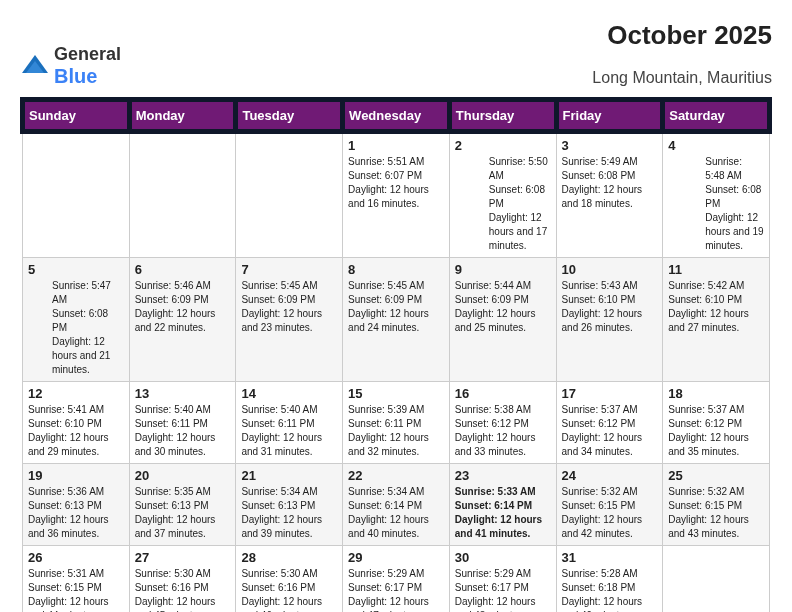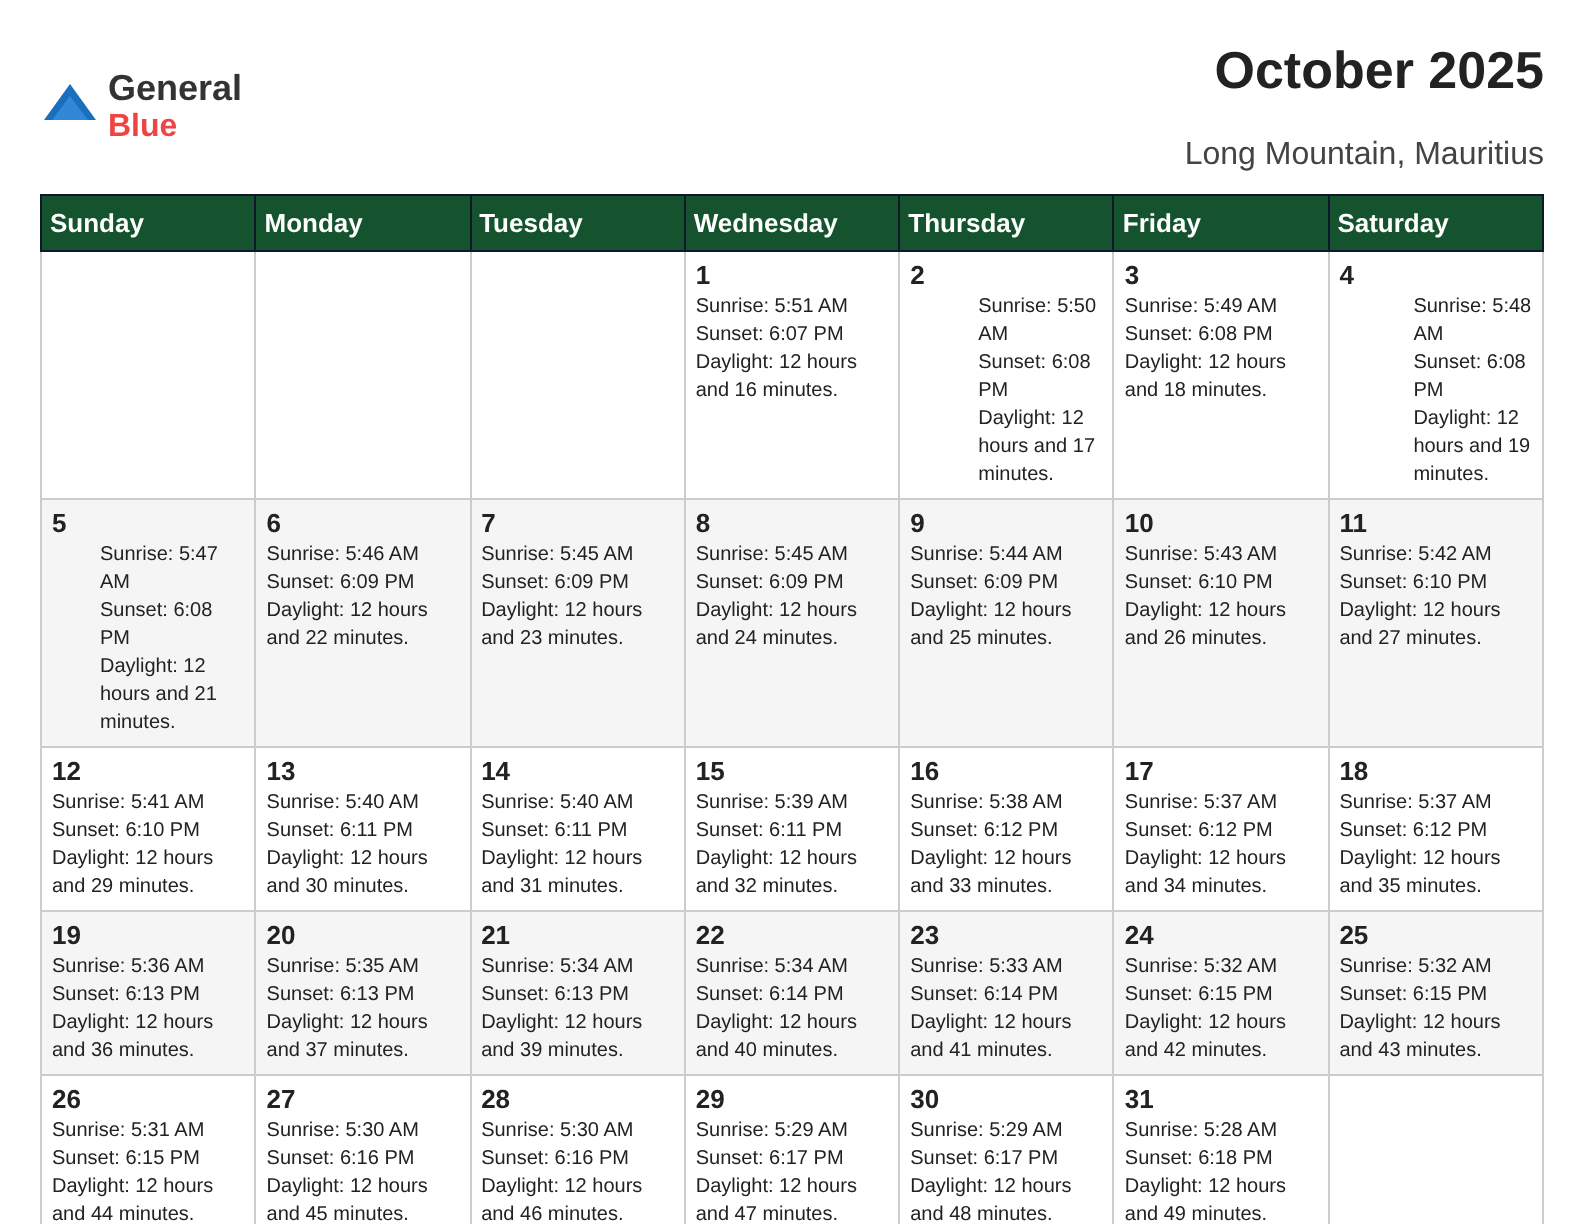--- a/index.html
+++ b/index.html
@@ -6,41 +6,41 @@
     body {
       font-family: Arial, sans-serif;
       background: #fff;
       width: 792px;
       min-height: 612px;
       padding: 20px;
     }
     .header {
       display: flex;
       justify-content: space-between;
-      align-items: center;
+      align-items: flex-end;
       margin-bottom: 10px;
     }
     .logo {
       display: flex;
       align-items: center;
     }
     .logo-text {
       display: flex;
       flex-direction: column;
       line-height: 1.1;
     }
     .logo-general {
       font-size: 18px;
       font-weight: bold;
       color: #333;
     }
     .logo-blue {
-      font-size: 16px;
+      font-size: 20px;
       font-weight: bold;
-      color: #ef4444;
+      color: #3b82f6;
     }
     .logo-icon {
       width: 30px;
       height: 30px;
       margin-right: 4px;
     }
     .title-block {
       text-align: right;
     }
     .month-title {
@@ -52,26 +52,26 @@
       font-size: 16px;
       color: #444;
       margin-top: 18px;
     }
     .calendar {
       width: 100%;
       border-collapse: collapse;
       border: 1px solid #ccc;
     }
     .calendar th {
-      background-color: #14532d;
+      background-color: #701a75;
       color: #fff;
       font-size: 13px;
       padding: 6px 4px;
       text-align: left;
-      border: 1px solid #0f172a;
+      border: 5px solid #0f172a;
     }
     .calendar td {
       vertical-align: top;
       border: 1px solid #ccc;
       padding: 4px 5px;
       width: 14.28%;
       min-height: 80px;
       font-size: 10.5px;
       color: #222;
       background: #fff;
@@ -264,21 +264,21 @@
 Daylight: 12 hours and 39 minutes.</div>
         </td>
         <td>
           <div class="day-number">22</div>
           <div class="day-info" style="white-space: pre-line;">Sunrise: 5:34 AM
 Sunset: 6:14 PM
 Daylight: 12 hours and 40 minutes.</div>
         </td>
         <td>
           <div class="day-number">23</div>
-          <div class="day-info" style="white-space: pre-line;">Sunrise: 5:33 AM
+          <div class="day-info" style="white-space: pre-line; font-weight: bold;">Sunrise: 5:33 AM
 Sunset: 6:14 PM
 Daylight: 12 hours and 41 minutes.</div>
         </td>
         <td>
           <div class="day-number">24</div>
           <div class="day-info" style="white-space: pre-line;">Sunrise: 5:32 AM
 Sunset: 6:15 PM
 Daylight: 12 hours and 42 minutes.</div>
         </td>
         <td>

